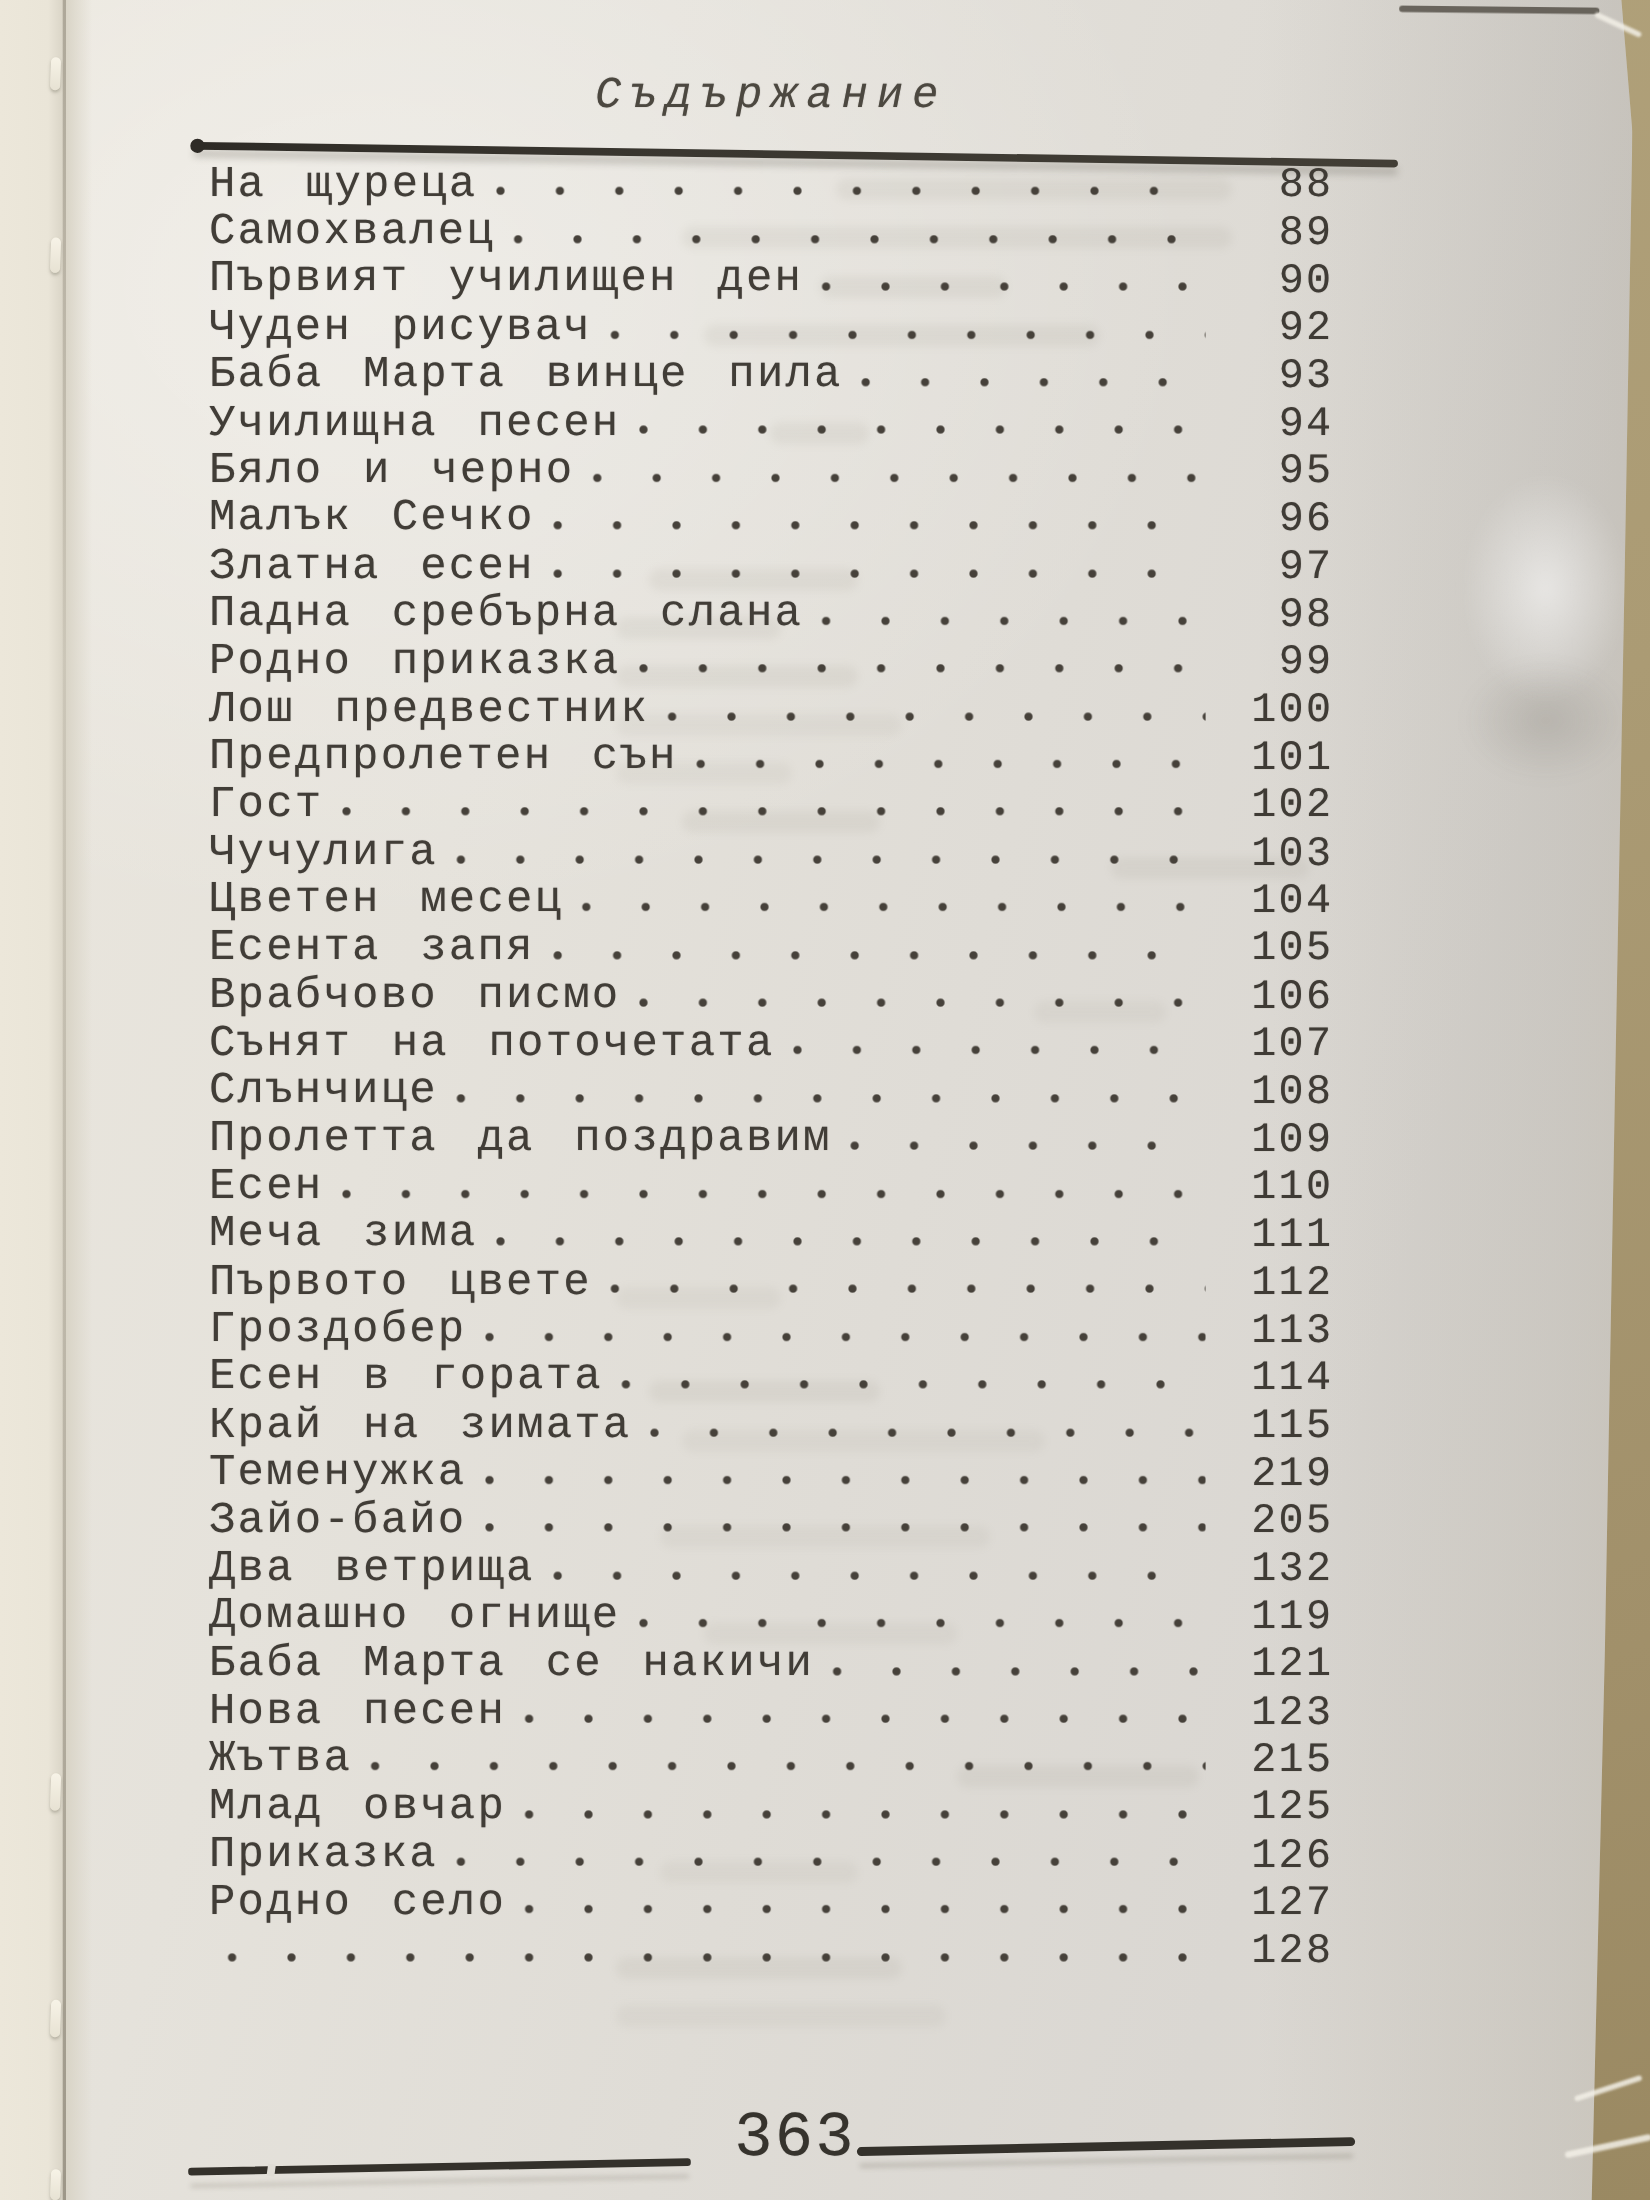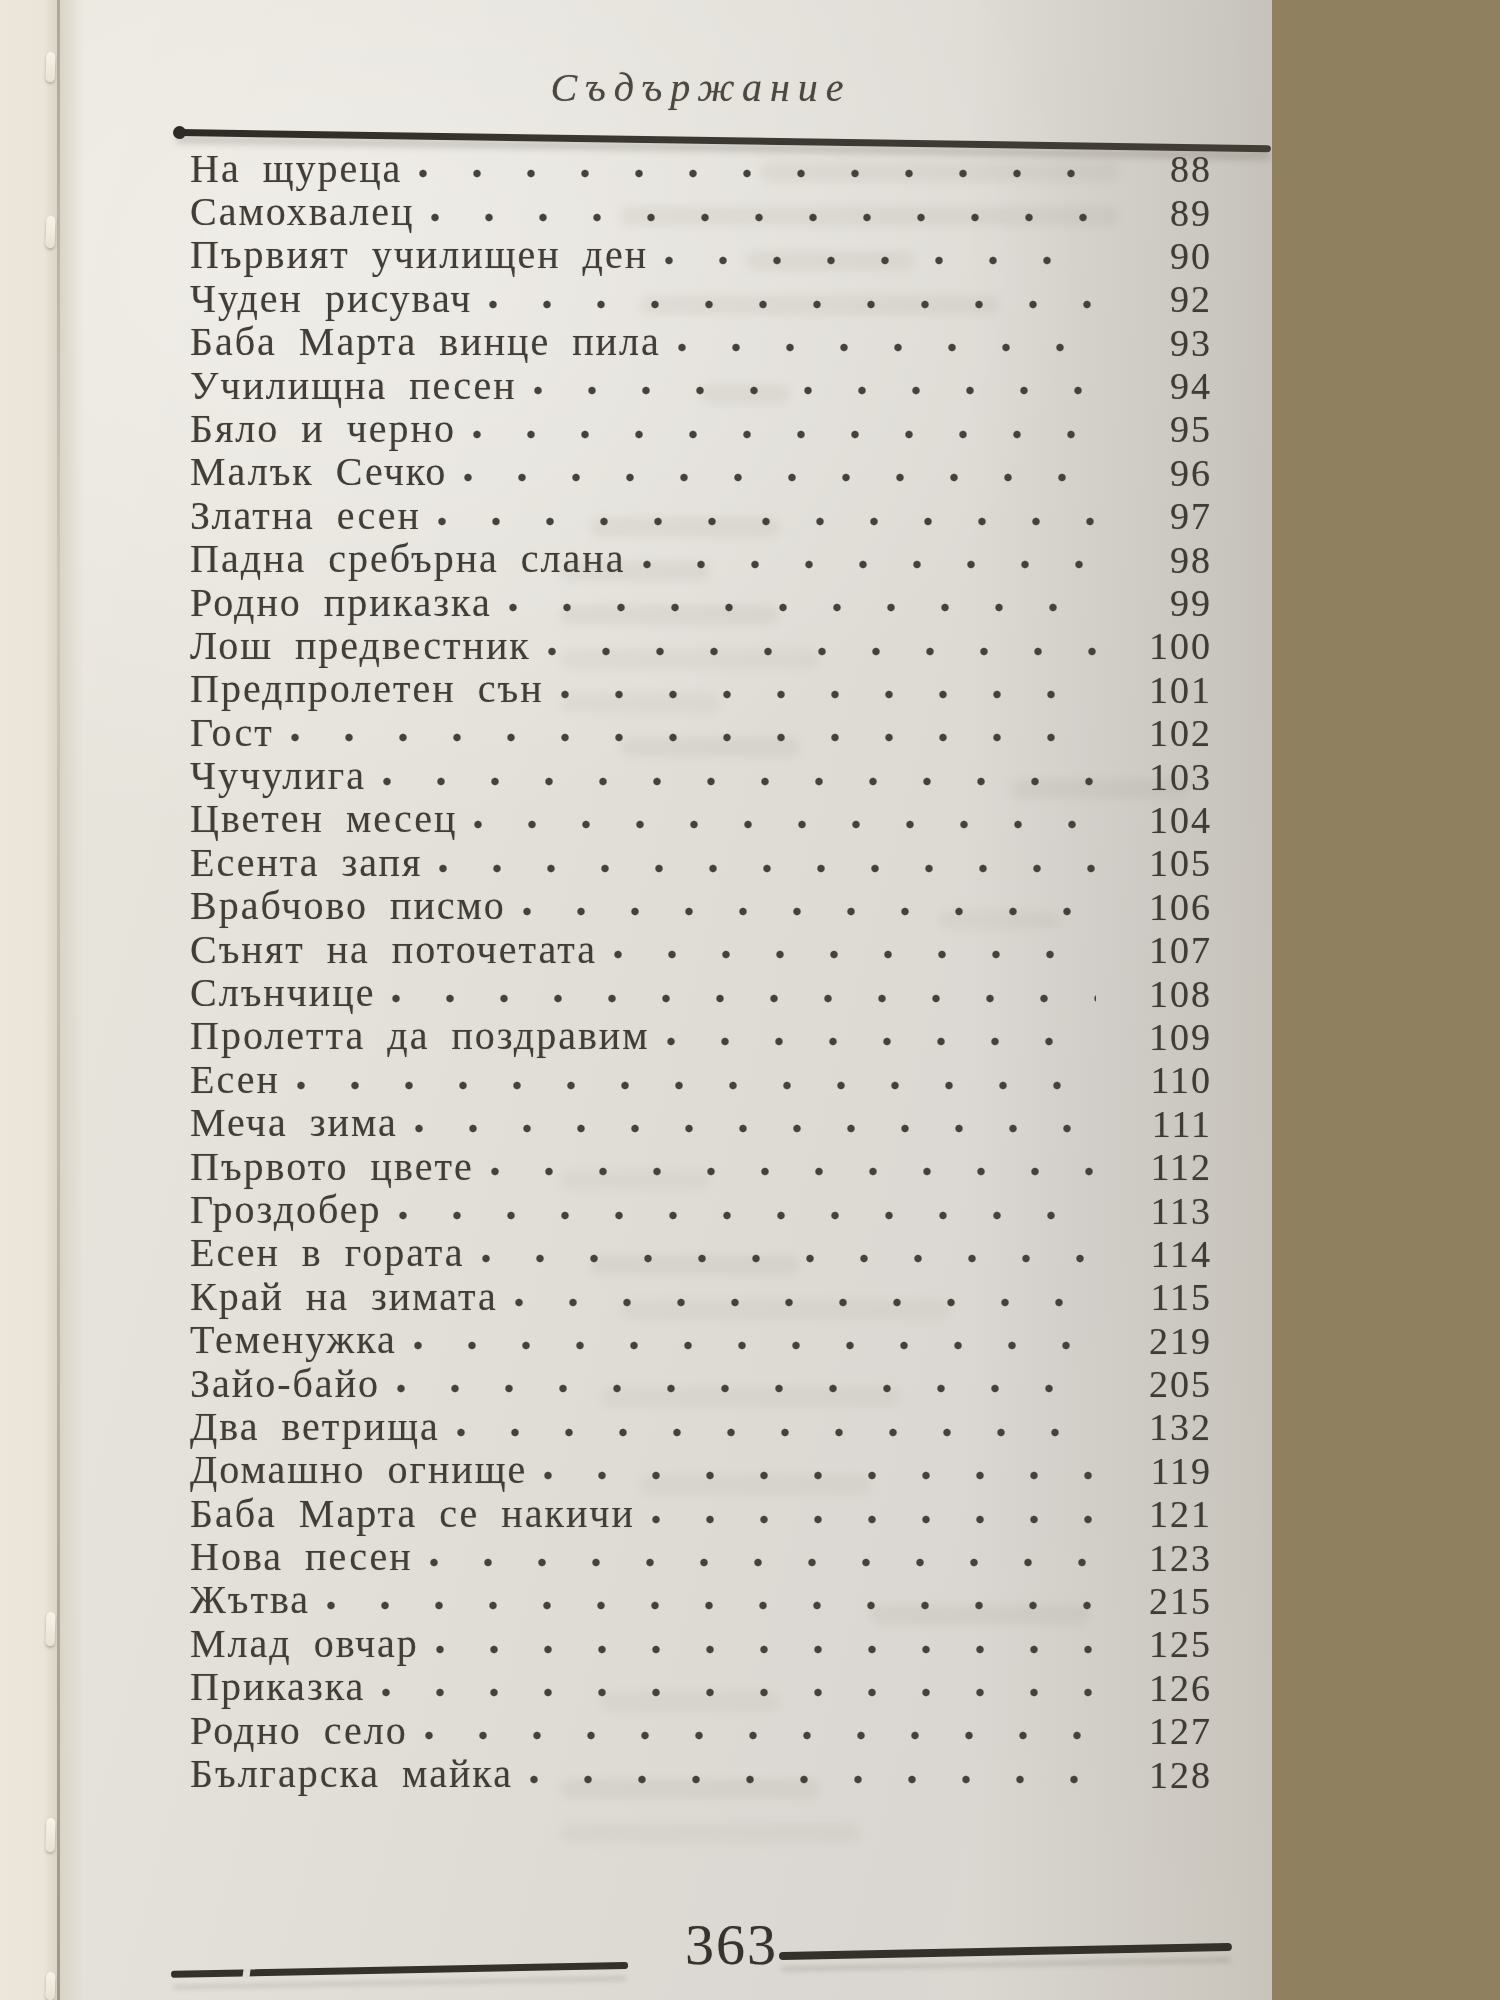--- a/index.html
+++ b/index.html
@@ -1,20 +1,20 @@
 <!DOCTYPE html>
 <html lang="bg"><head>
 <meta charset="utf-8">
 <title>Съдържание — book page photo</title>
 <style>
   html,body{margin:0;padding:0;background:#8f8160;}
   .photo{
-    position:relative;width:1272px;height:2000px;overflow:hidden;
+    position:relative;width:1500px;height:2000px;overflow:hidden;
     background:linear-gradient(160deg,#b3a47d 0%,#ab9b74 45%,#a1906a 80%,#9a8962 100%);
-    font-family:Liberation Serif, serif;
+    font-family:Liberation Mono, monospace;
   }
   
   .sheet{
     position:absolute;inset:0;
     clip-path:polygon(0 0,1474px 0,1484px 120px,1477px 520px,1468px 1000px,1459px 1500px,1447px 2000px,0 2000px);
     background:
       radial-gradient(1250px 950px at 320px 260px,rgba(255,255,255,.34),rgba(255,255,255,0) 62%),
       linear-gradient(90deg,rgba(0,0,0,0) 76%,rgba(90,85,75,.07) 86%,rgba(90,85,75,.13) 95%,rgba(115,106,90,.20) 100%),
       linear-gradient(105deg,#ebe7de 0%,#e5e2db 30%,#dfdcd6 55%,#dad7d2 78%,#dedad2 100%);
   }
@@ -342,21 +342,20 @@
     <span class="toc-page">126</span>
   </div>
 
   <div class="toc-row">
     <span class="toc-title">Родно село</span>
     <span class="toc-dots"></span>
     <span class="toc-page">127</span>
   </div>
 
   <div class="toc-row">
-    <span class="toc-title">Българска майка</span>
     <span class="toc-dots"></span>
     <span class="toc-page">128</span>
   </div>
 </div>
 
     <div class="rule-l"></div>
     <div class="folio">363</div>
     <div class="rule-r"></div>
 
     <div class="gutter">

